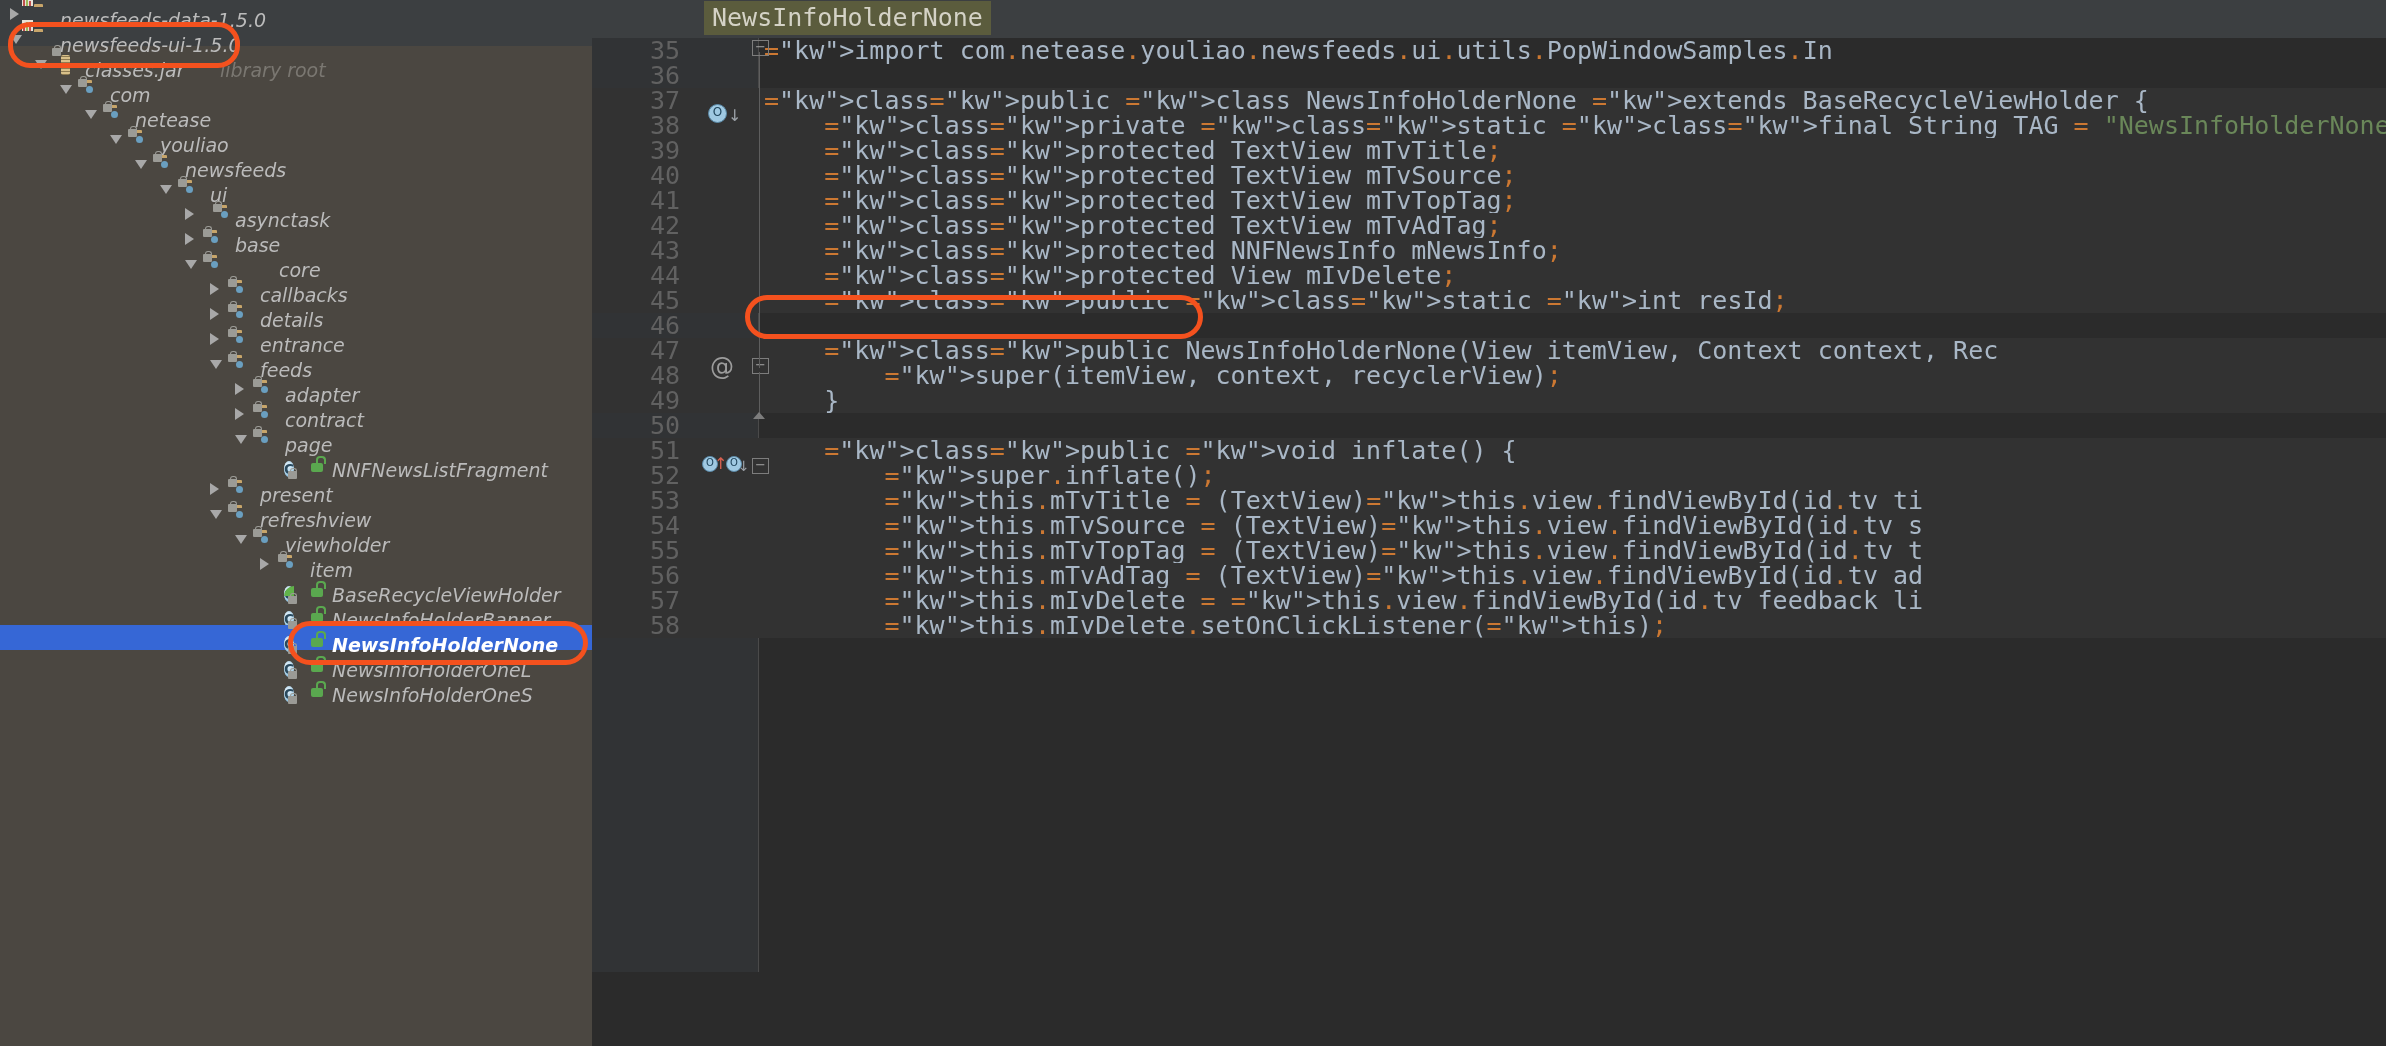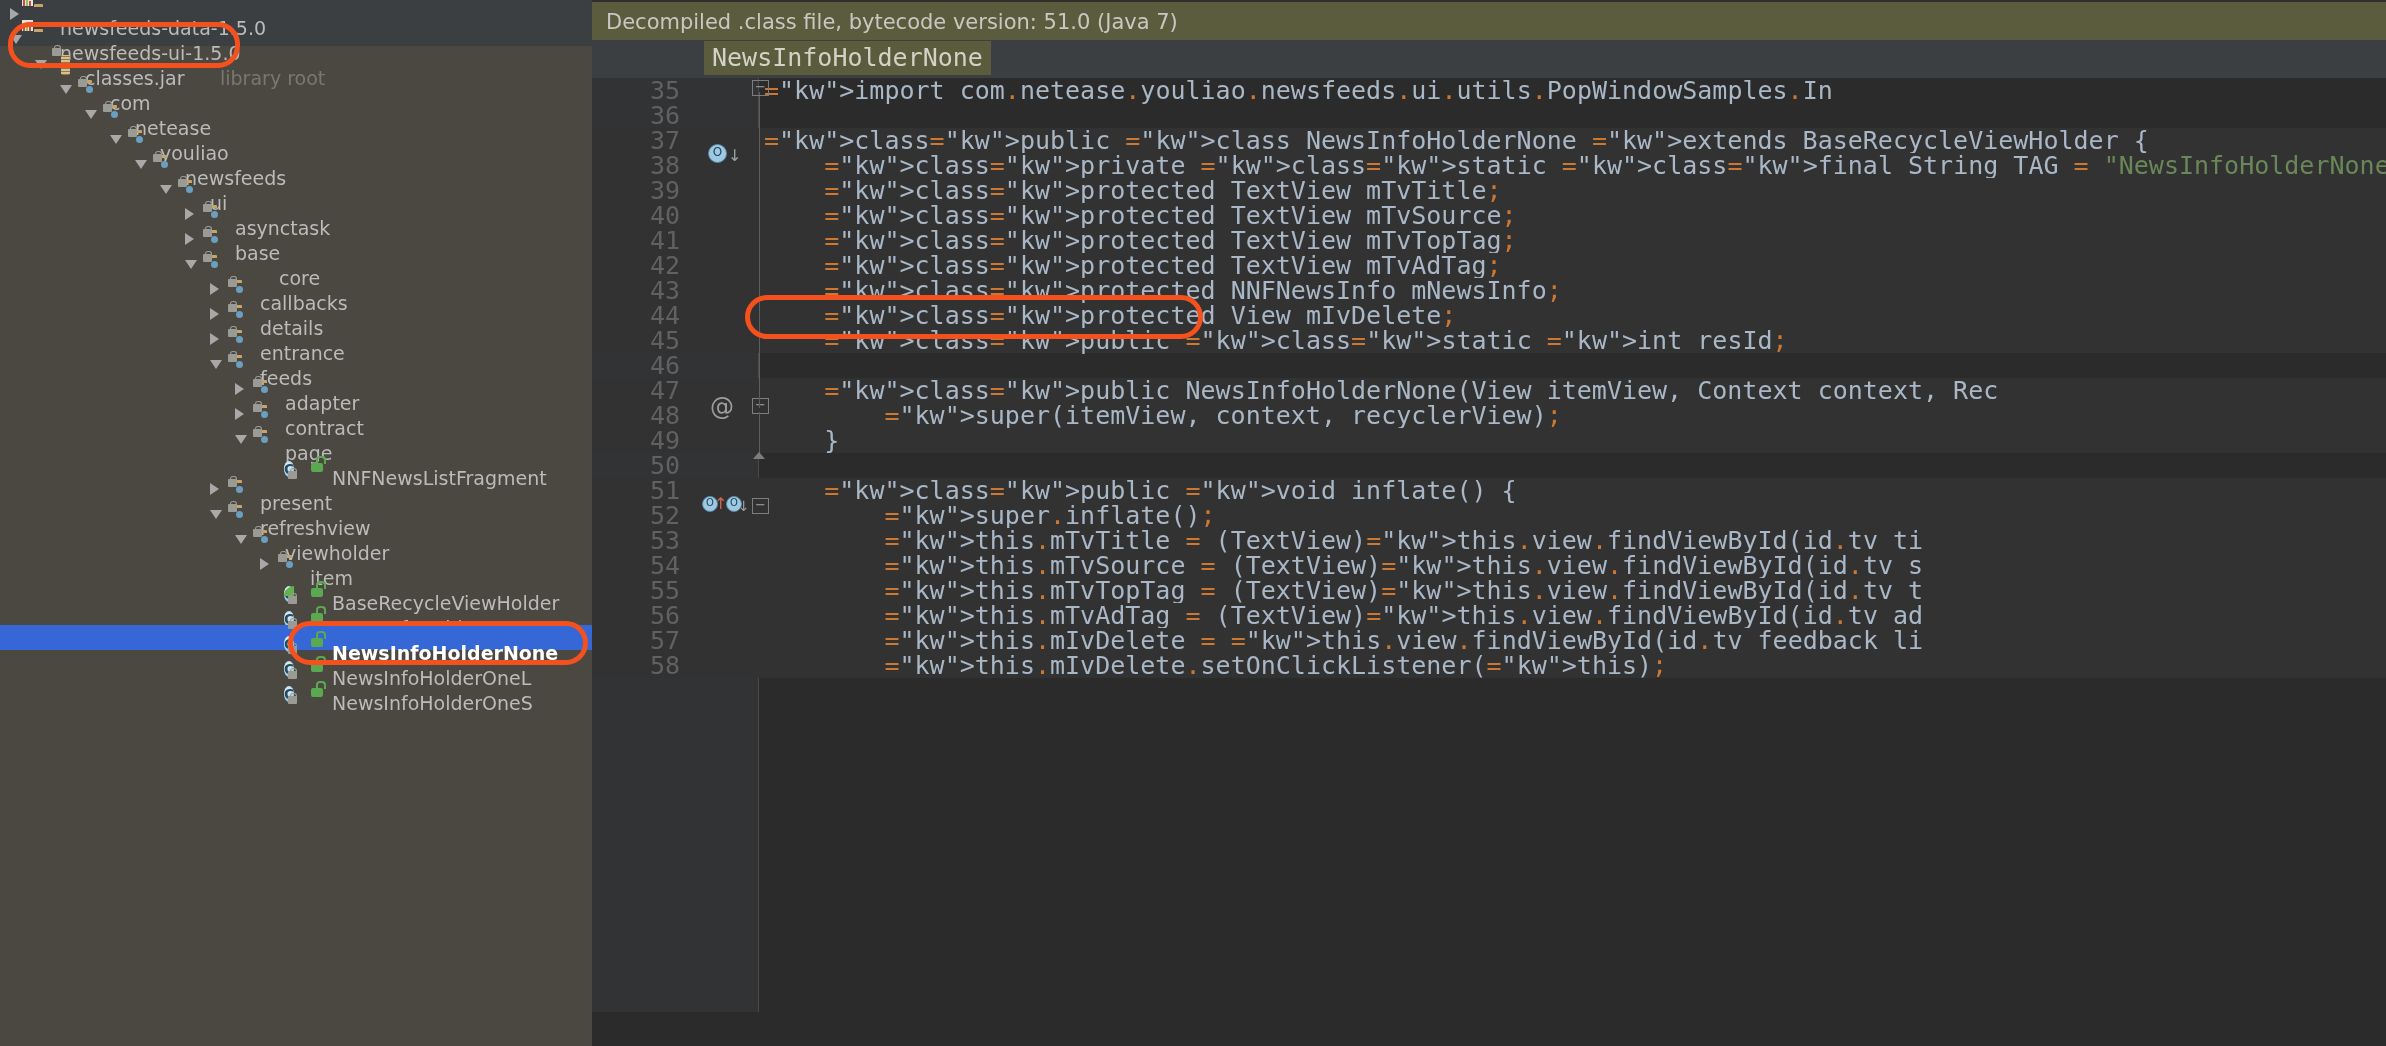--- a/index.html
+++ b/index.html
@@ -49,21 +49,22 @@
     border-right: 6px solid transparent;
     top: 10px;
   }
   .tree-row .icon {
     position: absolute;
     top: 3px;
     width: 20px; height: 19px;
   }
   .tree-row .label {
     position: absolute;
-    top: 16px;
+    top: 8px;
+    font-style: italic;
   }
   .tree-row .sublabel { color: #7a7771; }
 
   
   .ic-pkg {
     background: #c7a56a;
     border-radius: 2px 2px 2px 2px;
     position: relative;
     width: 19px; height: 15px;
     top: 5px;
@@ -322,21 +323,21 @@
         <div class="tree-row" style="position: absolute; left: 0px; width: 592px; top: 150px;">
           <span class="arrow expanded" style="left: 135px;"></span>
           <span class="icon" style="left: 159px;"><span class="ic-pkg"><span class="dot"></span><span class="lock"></span></span></span>
           <span class="label" style="left: 185px;">newsfeeds</span>
         </div>
         <div class="tree-row" style="position: absolute; left: 0px; width: 592px; top: 175px;">
           <span class="arrow expanded" style="left: 160px;"></span>
           <span class="icon" style="left: 184px;"><span class="ic-pkg"><span class="dot"></span><span class="lock"></span></span></span>
           <span class="label" style="left: 210px;">ui</span>
         </div>
-        <div class="tree-row" style="position: absolute; left: 0px; width: 592px; top: 200px;">
+        <div class="tree-row" style="position: absolute; left: 0px; width: 592px; top: 200px; text-align: center;">
           <span class="arrow collapsed" style="left: 185px;"></span>
           <span class="icon" style="left: 209px;"><span class="ic-pkg"><span class="dot"></span><span class="lock"></span></span></span>
           <span class="label" style="left: 235px;">asynctask</span>
         </div>
         <div class="tree-row" style="position: absolute; left: 0px; width: 592px; top: 225px;">
           <span class="arrow collapsed" style="left: 185px;"></span>
           <span class="icon" style="left: 209px;"><span class="ic-pkg"><span class="dot"></span><span class="lock"></span></span></span>
           <span class="label" style="left: 235px;">base</span>
         </div>
         <div class="tree-row" style="position: absolute; left: 0px; width: 592px; top: 250px;">
@@ -445,23 +446,20 @@
             <span class="sh"></span>
             <span class="bd"></span>
           </span>
           <span class="label" style="left: 332px;">NewsInfoHolderOneS</span>
         </div>
       </div>
   </div>
 
   <div id="editor-panel">
 
-    <div class="notif" id="notif1">
-      <span>Decompiled .class file, bytecode version: 51.0 (Java 7)</span>
-    </div>
 
 
     <div id="breadcrumb-strip">
       <div id="breadcrumb-chip">NewsInfoHolderNone</div>
     </div>
 
     <div id="code-area">
       <div id="gutter-bg"></div>
       <div id="fold-rail"></div>
       <div id="code-lines">

